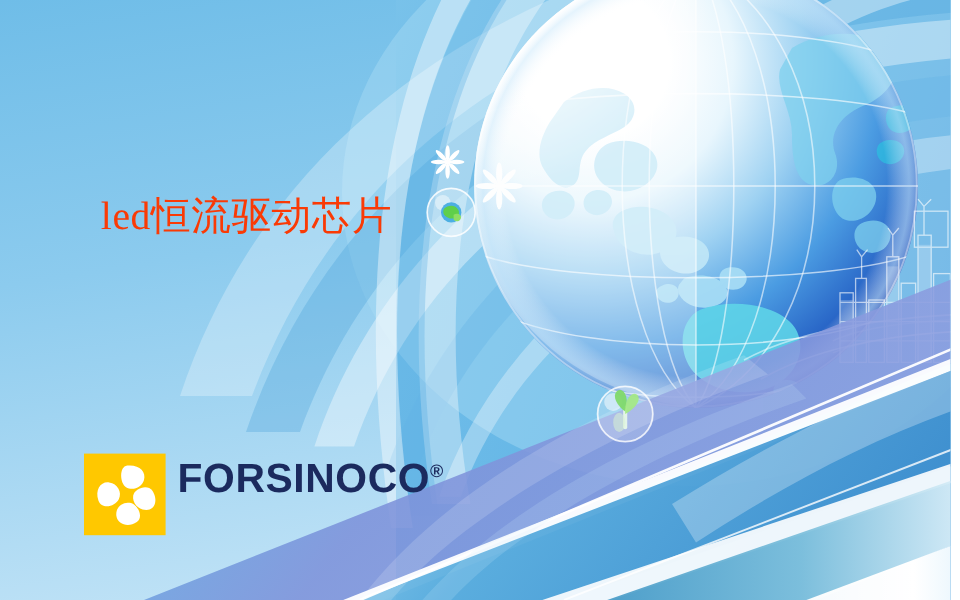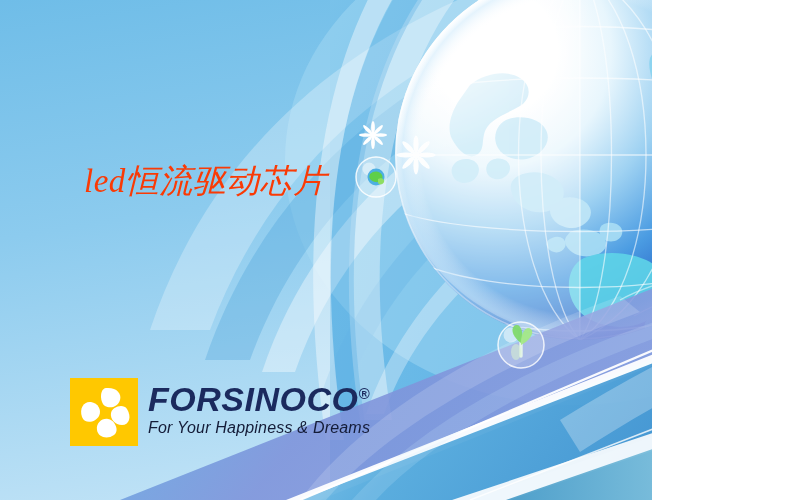--- a/index.html
+++ b/index.html
@@ -2,26 +2,25 @@
 <html><head>
 <meta charset="utf-8">
 <style>
   html, body {
     margin: 0;
     padding: 0;
     background: #ffffff;
   }
   #stage {
     position: relative;
-    width: 652px;
+    width: 792px;
     height: 500px;
     overflow: hidden;
     font-family: "Liberation Sans", sans-serif;
     background: #78c2e9;
-    font-style: italic;
   }
   #bg-svg {
     position: absolute;
     left: 0; top: 0;
     width: 800px;
     height: 500px;
     display: block;
   }
 
   
@@ -57,21 +56,21 @@
     width: 68px;
     height: 68px;
     background: #ffc800;
     position: relative;
     flex: 0 0 auto;
   }
   .logo-mark svg { display: block; }
   .logo-text {
     margin-left: 10px;
     display: flex;
-    flex-direction: column;
+    flex-direction: row;
   }
   .logo-word {
     font-size: 34px;
     font-weight: bold;
     color: #1b2a5e;
     letter-spacing: 0.5px;
     line-height: 1.0;
     margin-top: 4px;
     white-space: nowrap;
     position: relative;
@@ -376,17 +375,16 @@
         <g fill="#ffffff">
           <path d="M 36 10 C 46 9 52 15 50 22 C 48 29 40 31 35 28 C 30 25 29 11 36 10 Z"></path>
           <path d="M 57 31 C 62 39 59 47 52 47 C 45 47 40 41 41 35 C 42 29 53 25 57 31 Z"></path>
           <path d="M 44 57 C 37 62 28 59 27 52 C 26 45 32 40 38 41 C 45 42 50 53 44 57 Z"></path>
           <path d="M 12 39 C 9 30 14 23 21 24 C 28 25 32 32 29 38 C 26 44 15 47 12 39 Z"></path>
         </g>
       </svg>
     </div>
     <div class="logo-text">
       <div class="logo-word"><span>FORSINOCO</span><span class="reg">®</span></div>
-      <div class="logo-tag">For Your Happiness &amp; Dreams</div>
     </div>
   </div>
 
 </div>
 
 </body></html>

